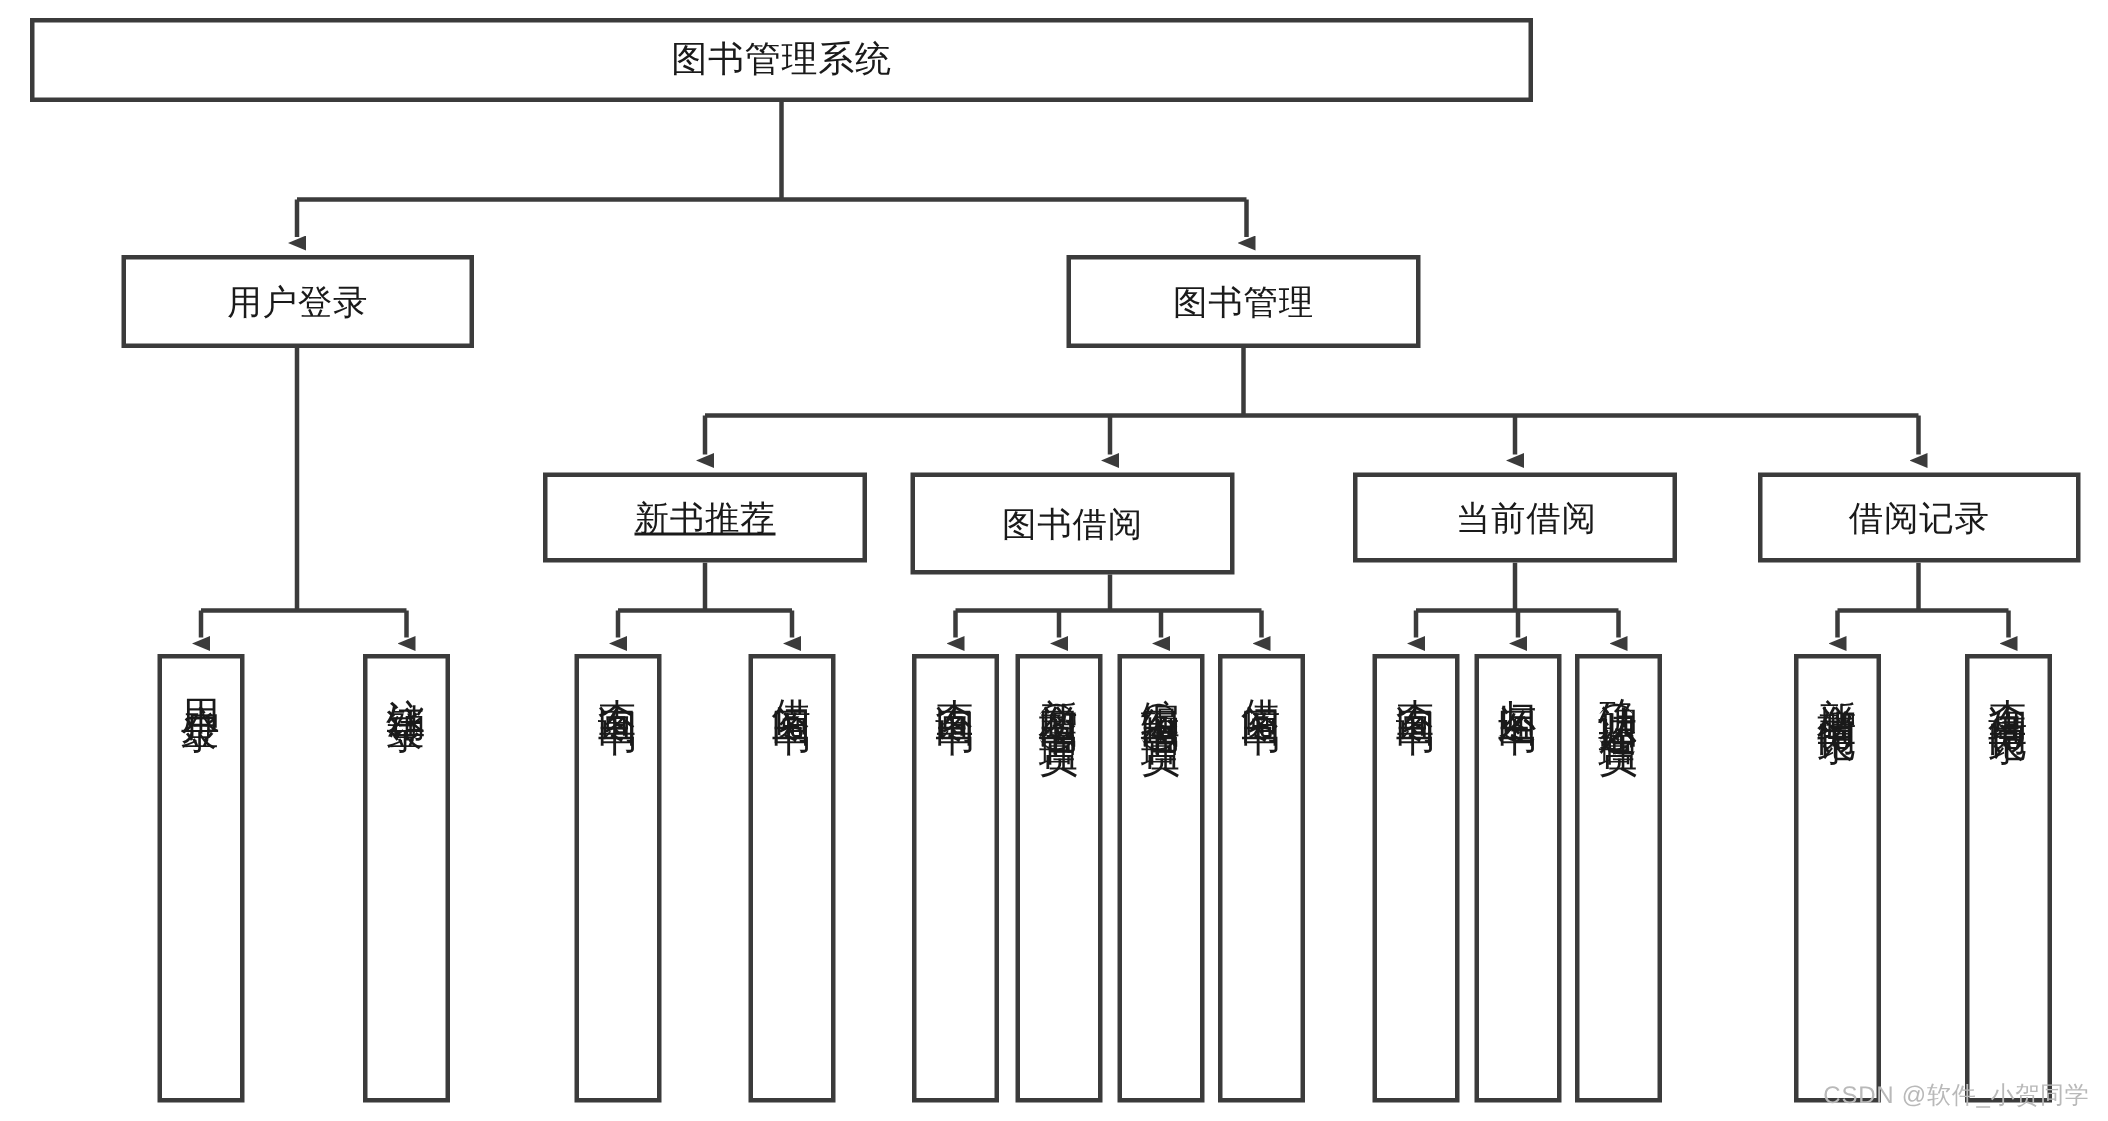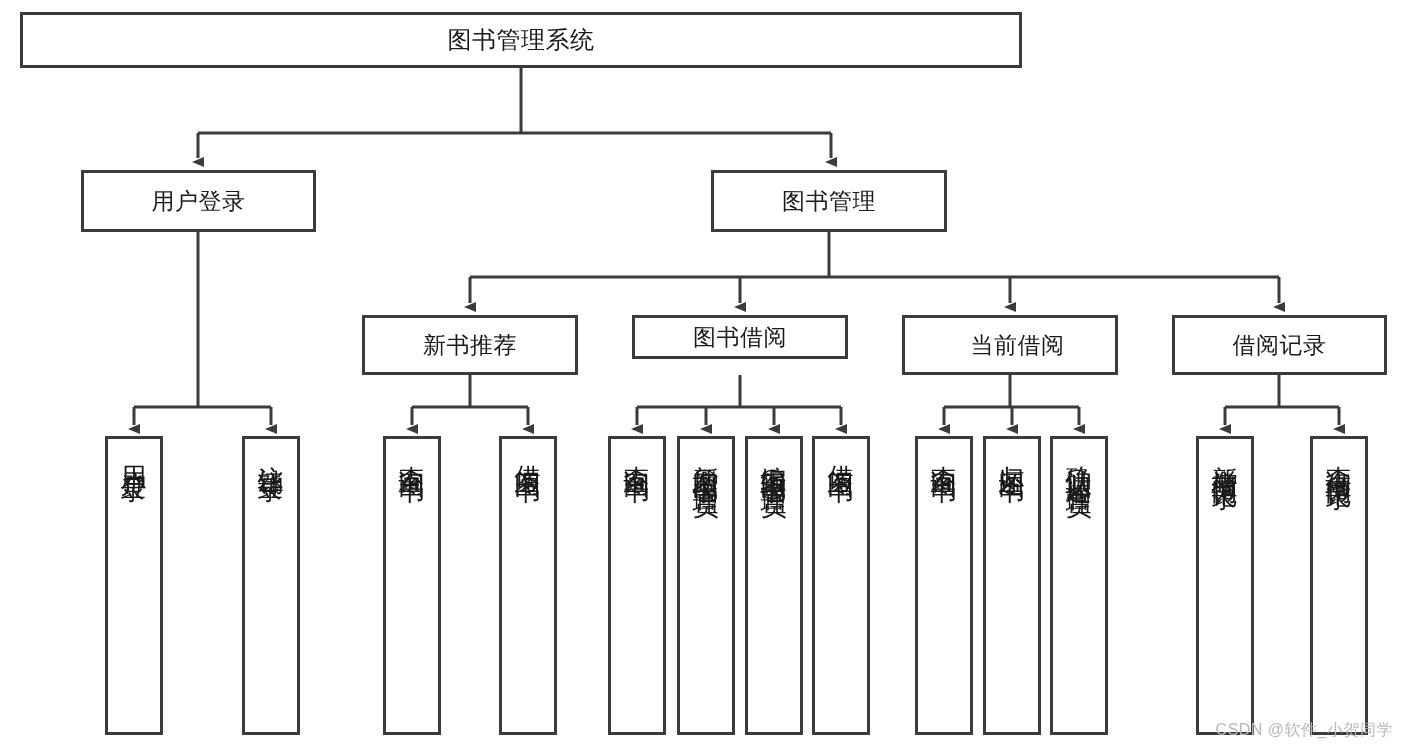--- a/index.html
+++ b/index.html
@@ -135,24 +135,24 @@
     <span class="node-label">图书管理系统</span>
   </div>
 
   <div class="node horiz" style="left:81px; top:170px; width:235px; height:62px;">
     <span class="node-label">用户登录</span>
   </div>
   <div class="node horiz" style="left:711px; top:170px; width:236px; height:62px;align-items:center;">
     <span class="node-label">图书管理</span>
   </div>
 
-  <div class="node horiz" style="left:362px; top:315px; width:216px; height:60px;">
+  <div class="node horiz" style="left:362px; top:315px; width:216px; height:60px;text-decoration:underline;">
     <span class="node-label">新书推荐</span>
   </div>
-  <div class="node horiz" style="left:632px; top:315px; width:216px; height:44px;">
+  <div class="node horiz" style="left:607px; top:315px; width:216px; height:68px;">
     <span class="node-label">图书借阅</span>
   </div>
   <div class="node horiz" style="left:902px; top:315px; width:216px; height:60px;padding-left:15px;">
     <span class="node-label">当前借阅</span>
   </div>
   <div class="node horiz" style="left:1172px; top:315px; width:215px; height:60px;">
     <span class="node-label">借阅记录</span>
   </div>
 
   <div class="node vert" style="left:105px; top:436px; width:58px; height:299px;">

